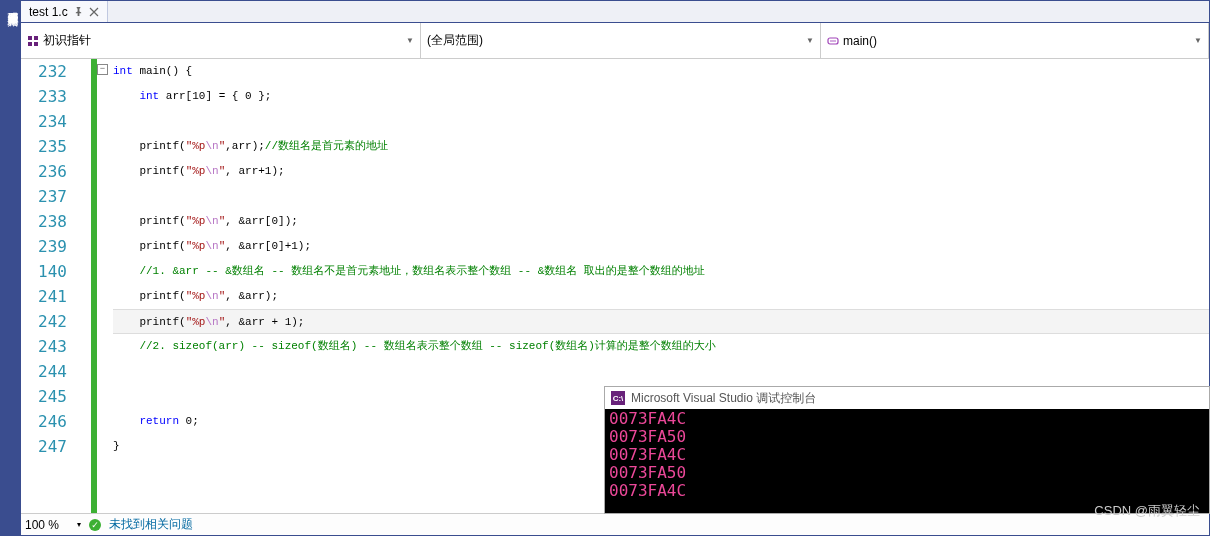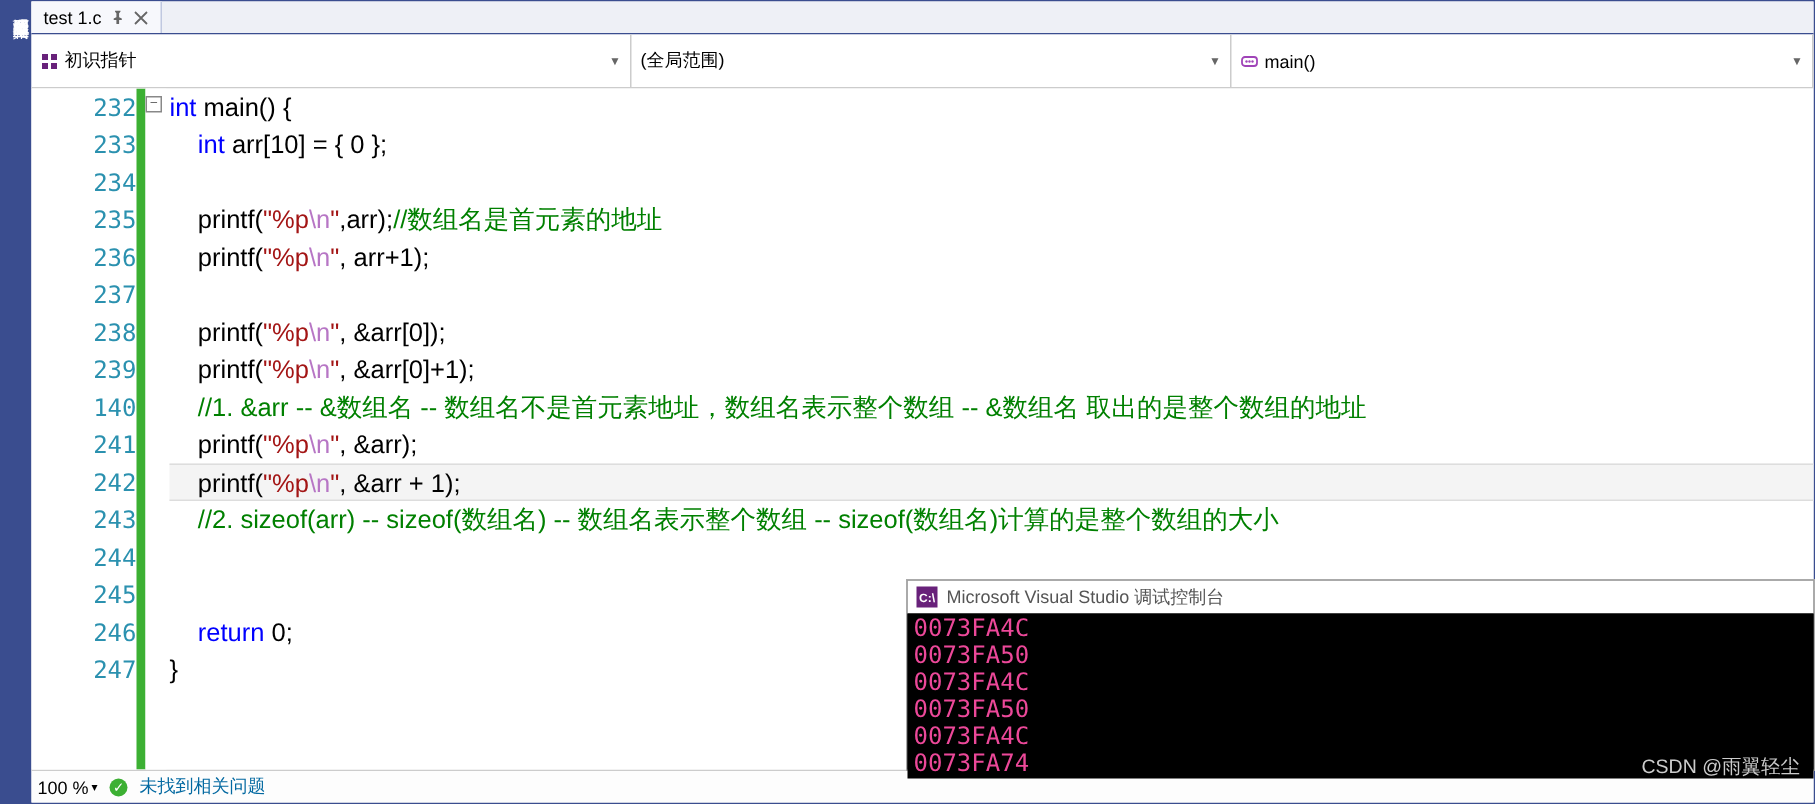--- a/index.html
+++ b/index.html
@@ -16,35 +16,35 @@
     
     .dropdown-bar { height: 36px; background: #fff; border-bottom: 1px solid #ccc; display: flex; font-family: "Microsoft YaHei", "Segoe UI", sans-serif; font-size: 12px; }
     .dropdown { display: flex; align-items: center; padding: 0 6px; border-right: 1px solid #ccc; gap: 4px; }
     .dropdown:nth-child(1) { width: 400px; }
     .dropdown:nth-child(2) { width: 400px; justify-content: flex-end; }
     .dropdown:nth-child(3) { flex: 1; }
     .dropdown-icon { width: 12px; height: 12px; display: inline-flex; align-items: center; justify-content: center; }
     .dropdown-arrow { margin-left: auto; font-size: 8px; color: #666; }
     
     .editor-area { flex: 1; display: flex; background: #fff; overflow: hidden; position: relative; }
-    .gutter { width: 70px; background: #fff; text-align: right; color: #2b91af; font-size: 16px; line-height: 25px; padding-right: 0; font-family: Consolas, monospace; }
+    .gutter { width: 70px; background: #fff; text-align: right; color: #2b91af; font-size: 16px; line-height: 25px; padding-right: 24px; font-family: Consolas, monospace; }
     .change-bar { width: 6px; background: #3cb033; }
     .fold-col { width: 14px; background: #fff; position: relative; }
     .fold-box { position: absolute; left: 0; top: 5px; width: 11px; height: 11px; border: 1px solid #888; background: #fff; font-size: 9px; line-height: 9px; text-align: center; color: #666; cursor: pointer; }
-    .code { flex: 1; font-size: 17px; line-height: 25px; font-family: Liberation Sans, sans-serif; white-space: pre; padding-left: 2px; position: relative; }
+    .code { flex: 1; font-size: 11px; line-height: 25px; font-family: Liberation Mono, monospace; white-space: pre; padding-left: 2px; position: relative; }
     .code-line { height: 25px; position: relative; }
     .highlight-line { background: #f4f4f4; border-top: 1px solid #ddd; border-bottom: 1px solid #ddd; box-sizing: border-box; }
     .kw { color: #0000ff; }
     .str { color: #a31515; }
     .esc { color: #b776c5; }
     .cmt { color: #008000; }
     
     .status-bar { height: 22px; background: #fdfdfd; border-top: 1px solid #ccc; display: flex; align-items: center; font-family: "Microsoft YaHei", "Segoe UI", sans-serif; font-size: 12px; padding: 0 4px; gap: 8px; }
     .status-check { width: 12px; height: 12px; border-radius: 50%; background: #3cb033; color: #fff; font-size: 9px; display: flex; align-items: center; justify-content: center; }
-    .zoom { display: flex; align-items: center; gap: 2px; }
+    .zoom { display: flex; align-items: center; gap: 18px; }
     .zoom-arrow { font-size: 8px; }
     
     .console-window { position: absolute; right: 0; bottom: 22px; width: 606px; height: 128px; background: #000; border: 1px solid #aaa; }
     .console-titlebar { height: 22px; background: #fff; display: flex; align-items: center; padding: 0 6px; font-family: "Microsoft YaHei", "Segoe UI", sans-serif; font-size: 12px; gap: 6px; color:#555; }
     .console-icon { width: 14px; height: 14px; background: #68217a; color: #fff; font-size: 8px; display: flex; align-items: center; justify-content: center; font-weight: bold; }
     .console-body { background: #000; color: #ec4899; font-family: "NSimSun", Consolas, monospace; font-size: 16px; line-height: 18px; padding: 1px 4px; }
     
     .watermark { position: absolute; right: 10px; bottom: 16px; font-family: "Microsoft YaHei", sans-serif; font-size: 13px; color: #ccc; }
   </style>
 </head>
@@ -138,17 +138,16 @@
   <div class="console-titlebar">
     <span class="console-icon">C:\</span>
     <span>Microsoft Visual Studio 调试控制台</span>
   </div>
   <div class="console-body" id="console-body">
       <div>0073FA4C</div>
       <div>0073FA50</div>
       <div>0073FA4C</div>
       <div>0073FA50</div>
       <div>0073FA4C</div>
-      <div>0073FA74</div>
     </div>
 </div>
 
 <div class="watermark">CSDN @雨翼轻尘</div>
 
 </body></html>

